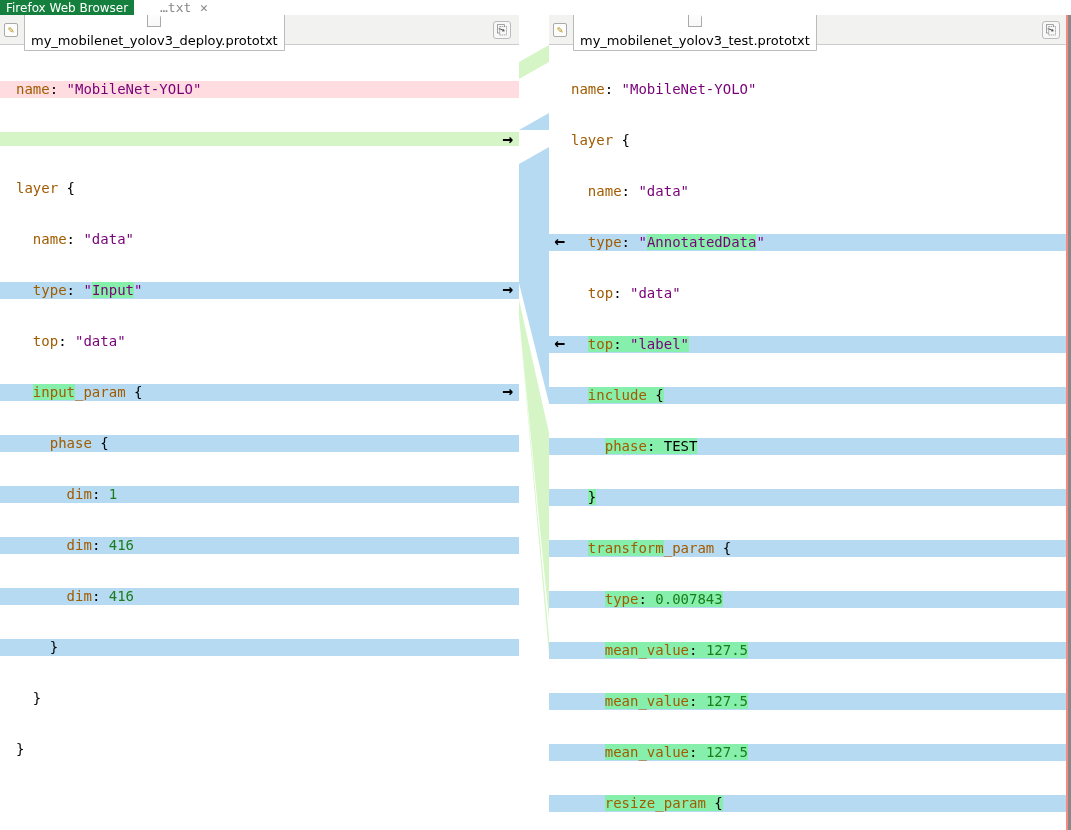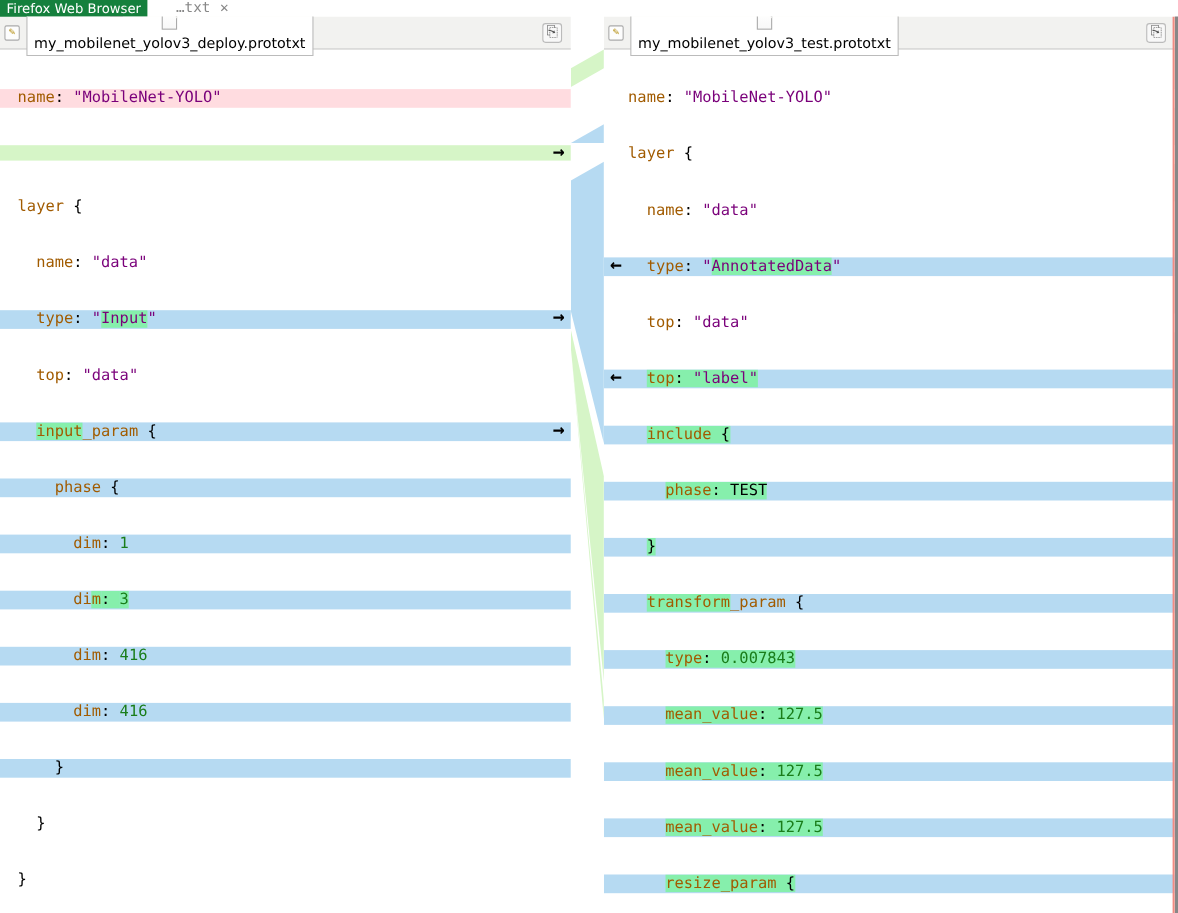--- a/index.html
+++ b/index.html
@@ -64,21 +64,20 @@
     <div class="code">
       <div class="row bg-pink"><span class="gutter"></span><span class="text"><span class="c-brown">name</span><span class="c-black">: </span><span class="c-purple" title="name: &quot;MobileNet-YOLO&quot;">"MobileNet-YOLO"</span></span><span class="arrow-cell"></span></div>
       <div class="row bg-green"><span class="gutter"></span><span class="text"></span><span class="arrow-cell">→</span></div>
       <div class="row bg-white"><span class="gutter"></span><span class="text"><span class="c-brown">layer</span> {</span><span class="arrow-cell"></span></div>
       <div class="row bg-white"><span class="gutter"></span><span class="text">  <span class="c-brown">name</span>: <span class="c-purple">"data"</span></span><span class="arrow-cell"></span></div>
       <div class="row bg-blue"><span class="gutter"></span><span class="text">  <span class="c-brown">type</span>: <span class="c-purple">"<span class="hl-cyan">Input</span>"</span></span><span class="arrow-cell">→</span></div>
       <div class="row bg-white"><span class="gutter"></span><span class="text">  <span class="c-brown">top</span>: <span class="c-purple">"data"</span></span><span class="arrow-cell"></span></div>
       <div class="row bg-blue"><span class="gutter"></span><span class="text">  <span class="hl-cyan"><span class="c-brown">input</span></span><span class="c-brown">_param</span> {</span><span class="arrow-cell">→</span></div>
       <div class="row bg-blue"><span class="gutter"></span><span class="text">    <span class="c-brown">phase</span> {</span><span class="arrow-cell"></span></div>
       <div class="row bg-blue"><span class="gutter"></span><span class="text">      <span class="c-brown">dim</span>: <span class="c-green">1</span></span><span class="arrow-cell"></span></div>
-      <div class="row bg-blue"><span class="gutter"></span><span class="text">      <span class="c-brown">di<span class="hl-cyan">m</span></span><span class="hl-cyan">: </span><span class="c-green"><span class="hl-cyan">3</span></span></span><span class="arrow-cell"></span></div>
       <div class="row bg-blue"><span class="gutter"></span><span class="text">      <span class="c-brown">dim</span>: <span class="c-green">416</span></span><span class="arrow-cell"></span></div>
       <div class="row bg-blue"><span class="gutter"></span><span class="text">      <span class="c-brown">dim</span>: <span class="c-green">416</span></span><span class="arrow-cell"></span></div>
       <div class="row bg-blue"><span class="gutter"></span><span class="text">    }</span><span class="arrow-cell"></span></div>
       <div class="row bg-white"><span class="gutter"></span><span class="text">  }</span><span class="arrow-cell"></span></div>
       <div class="row bg-white"><span class="gutter"></span><span class="text">}</span><span class="arrow-cell"></span></div>
       <div class="row bg-white"><span class="gutter"></span><span class="text"></span><span class="arrow-cell"></span></div>
       
       
       
       

